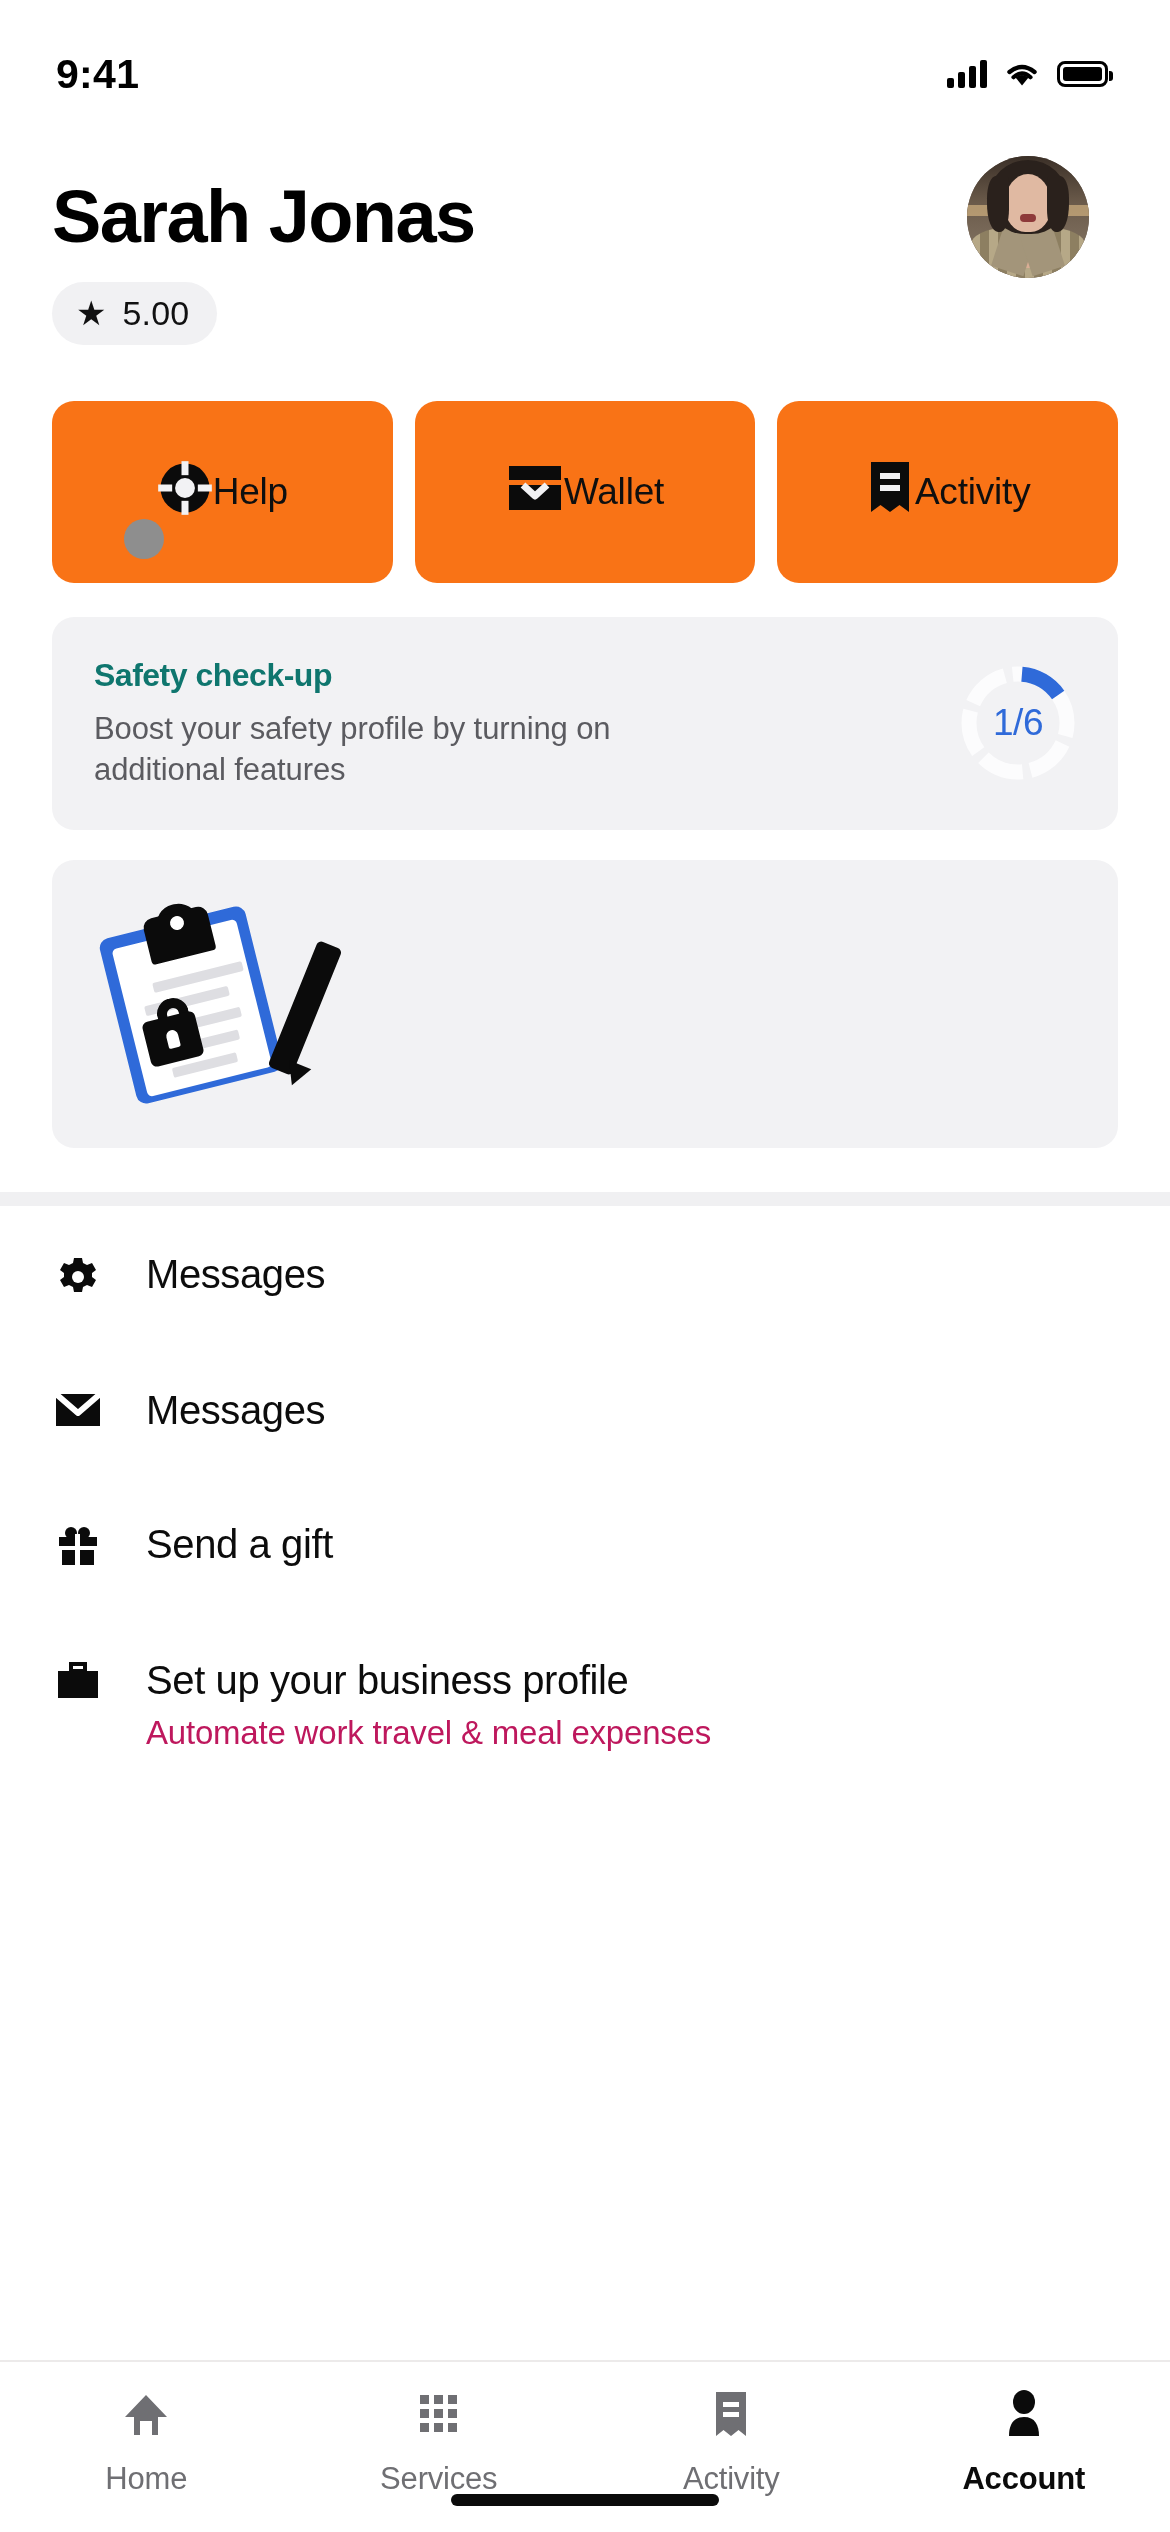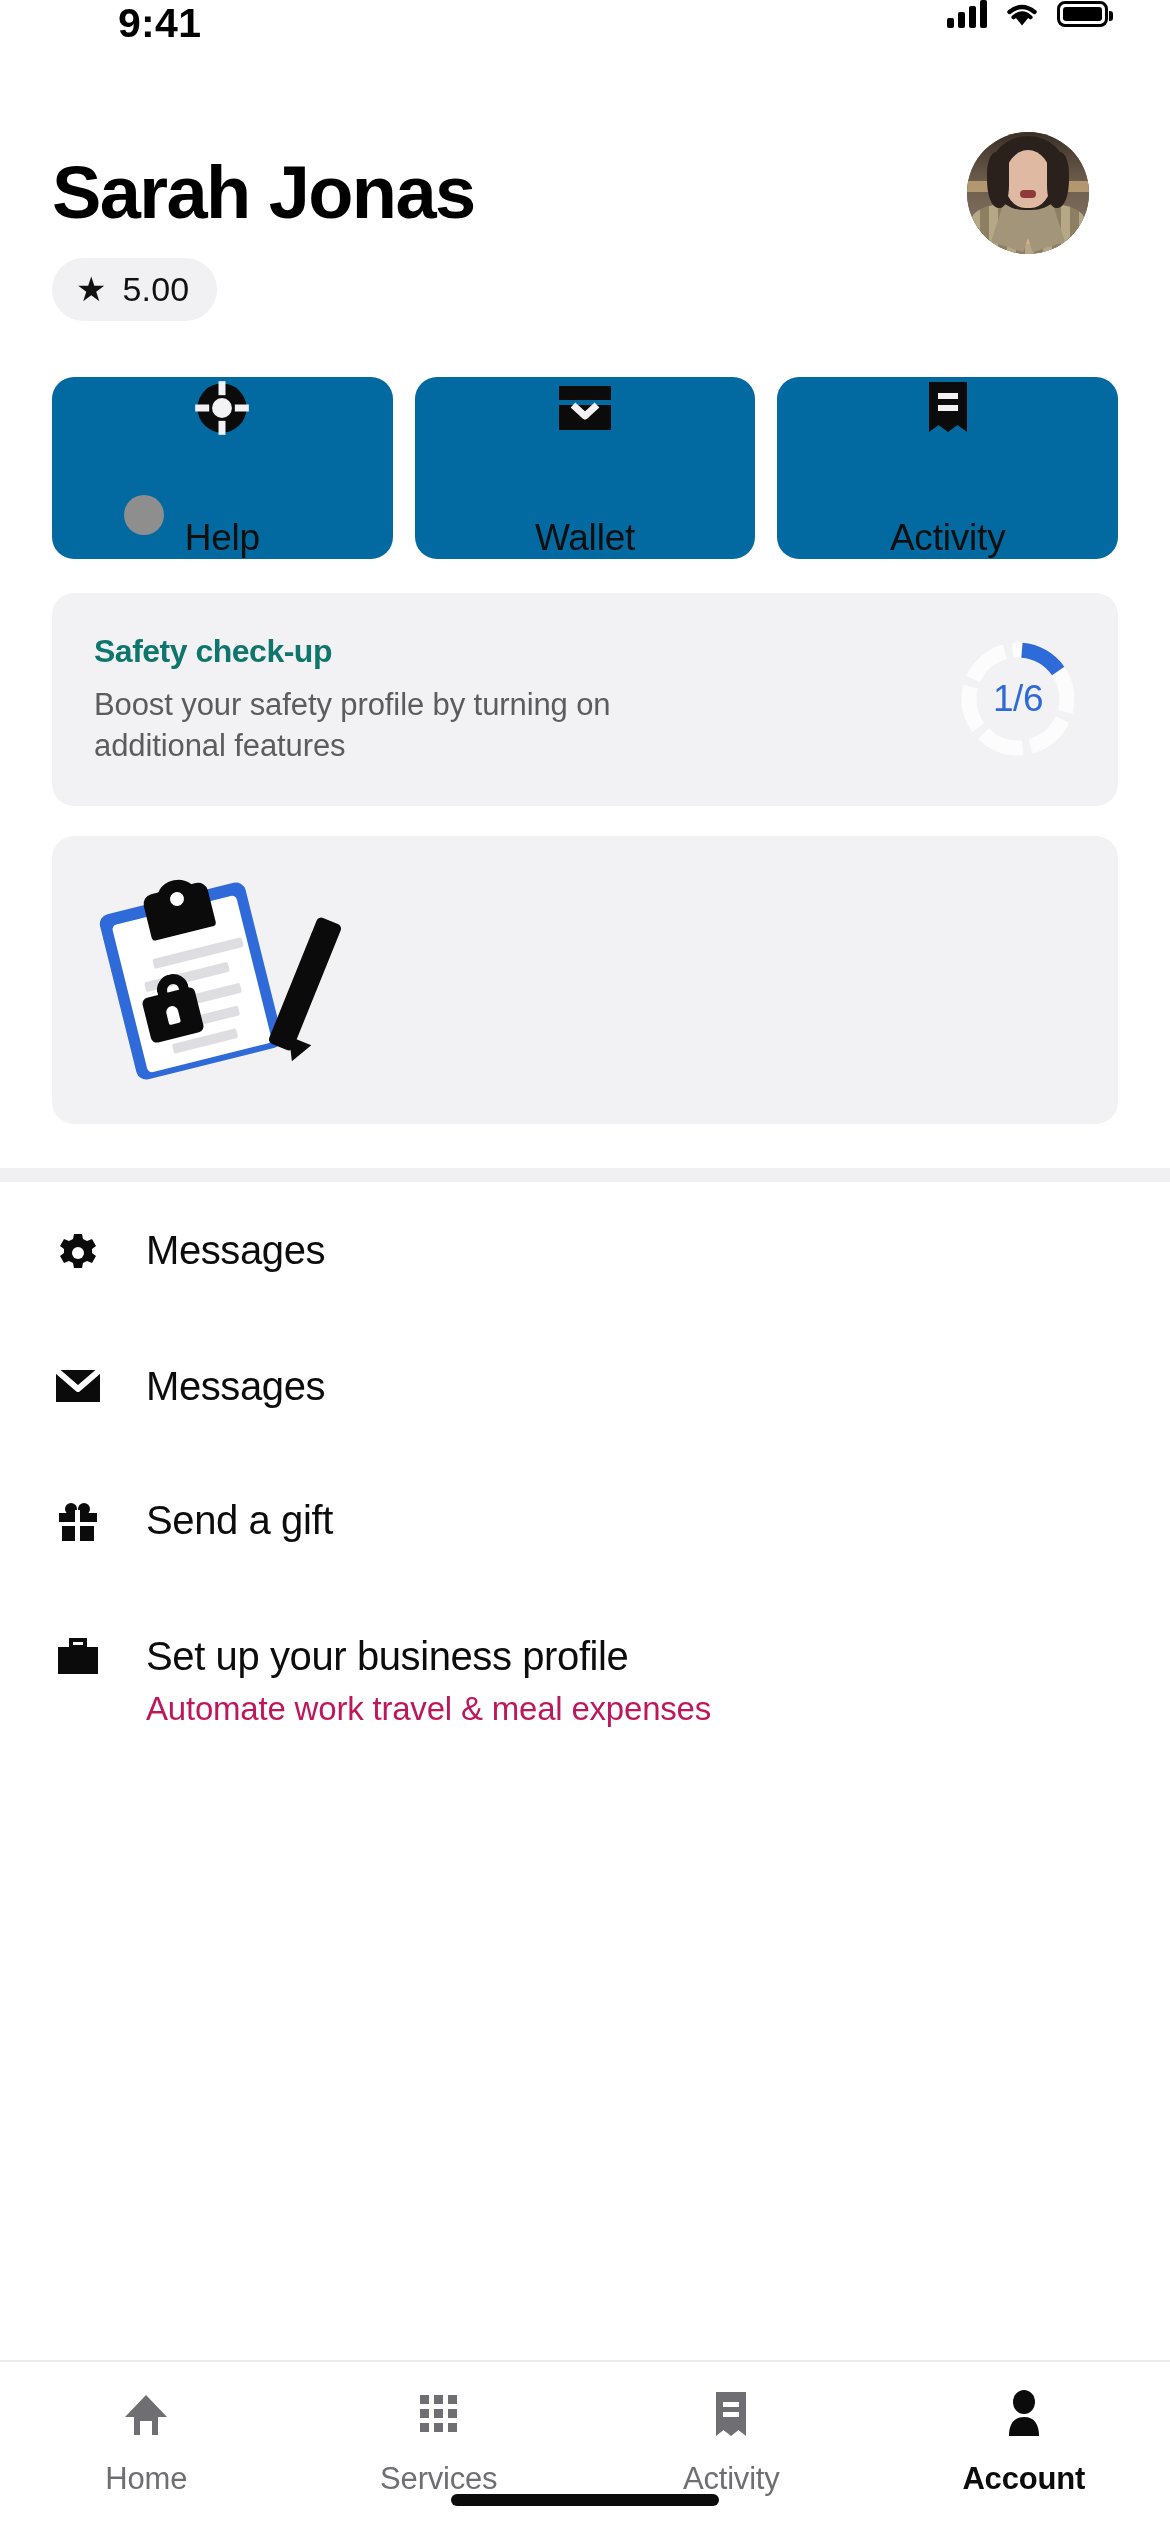--- a/index.html
+++ b/index.html
@@ -8,22 +8,23 @@
     background:#ffffff;
     font-family:"Liberation Sans", sans-serif;
     -webkit-font-smoothing:antialiased;
     overflow:hidden;
   }
   .screen { position:relative; width:1170px; height:2532px; background:#fff; display:flex; flex-direction:column; }
 
   
   .statusbar {
     height:100px; flex:0 0 100px;
-    display:flex; align-items:flex-start; justify-content:space-between;
-    padding:0 62px 0 118px;
+    display:flex; align-items:center; justify-content:space-between;
+    padding:0 62px 0 56px;
+    margin-top:24px;
   }
   .status-time { font-size:41px; font-weight:700; color:#000; letter-spacing:0.3px; }
   .status-icons { display:flex; align-items:center; gap:17px; }
   .bars { display:flex; align-items:flex-end; gap:4px; height:28px; }
   .bars i { display:block; width:7px; background:#000; border-radius:2px; }
   .bars i:nth-child(1){height:10px;} .bars i:nth-child(2){height:16px;}
   .bars i:nth-child(3){height:22px;} .bars i:nth-child(4){height:28px;}
   .battery { width:51px; height:26px; border:3px solid #000; border-radius:8px; position:relative; padding:3px; }
   .battery::after{ content:""; position:absolute; right:-8px; top:7px; width:4px; height:10px; background:#000; border-radius:0 3px 3px 0; }
   .battery span { display:block; height:100%; background:#000; border-radius:3px; }
@@ -58,22 +59,22 @@
   .avatar .shirt { position:absolute; left:4px; bottom:-6px; width:114px; height:56px; background:
       repeating-linear-gradient(90deg,#b6a887 0 9px,#8d7f61 9px 18px),
       repeating-linear-gradient(0deg,#b6a887 0 9px,#8d7f61 9px 18px); border-radius:30% 30% 0 0; }
   .avatar .neck { position:absolute; left:48px; bottom:10px; width:26px; height:30px; background:#d9ae95; }
   .avatar .collarL { position:absolute; left:30px; bottom:6px; width:34px; height:44px; background:#a3957a; transform:rotate(18deg); }
   .avatar .collarR { position:absolute; right:30px; bottom:6px; width:34px; height:44px; background:#a3957a; transform:rotate(-18deg); }
 
   
   .tiles { display:flex; gap:22px; padding:56px 52px 0 52px; }
   .tile {
-    flex:1; background:#0369a1; border-radius:22px;
-    height:182px; display:flex; flex-direction:column; align-items:center; justify-content:space-between;
+    flex:1; background:#f97316; border-radius:22px;
+    height:182px; display:flex; align-items:center; justify-content:center;
     position:relative;
   }
   .tile .glyph { height:62px; display:flex; align-items:center; justify-content:center; margin-bottom:8px; }
   .tile .tlabel { font-size:37px; color:#0f0f0f; letter-spacing:-0.2px; }
   .cursor-dot { position:absolute; left:72px; top:118px; width:40px; height:40px; border-radius:50%; background:#8e8e8e; }
 
   
   .card {
     margin:34px 52px 0 52px; background:#f2f2f4; border-radius:22px;
     display:flex; align-items:center; justify-content:space-between;

